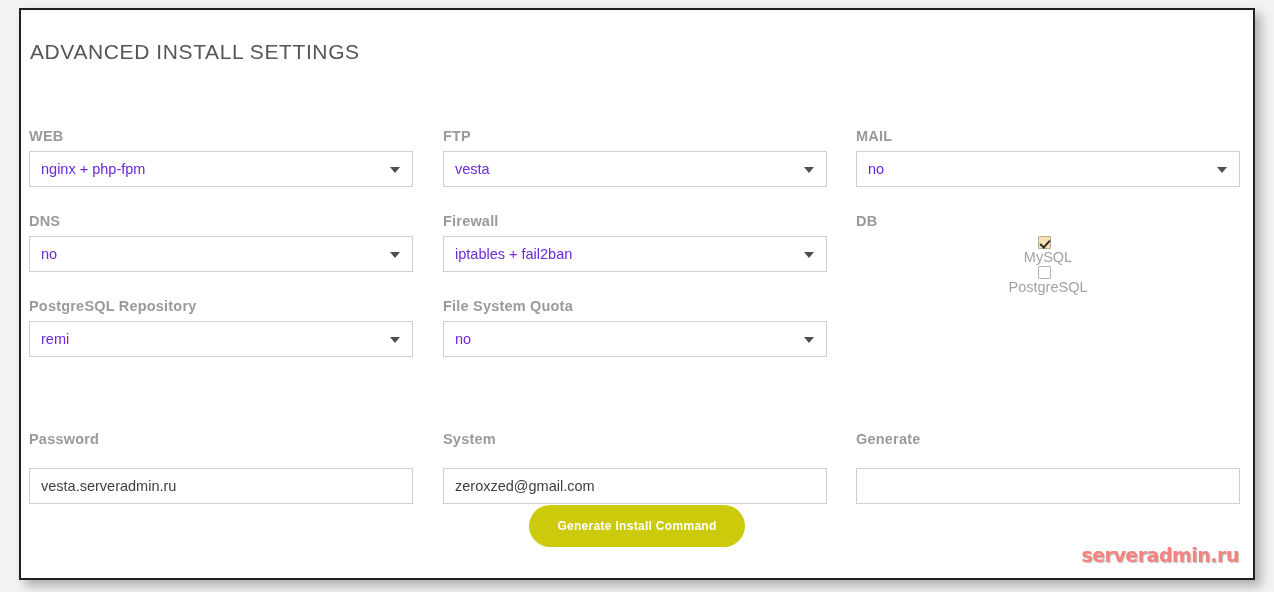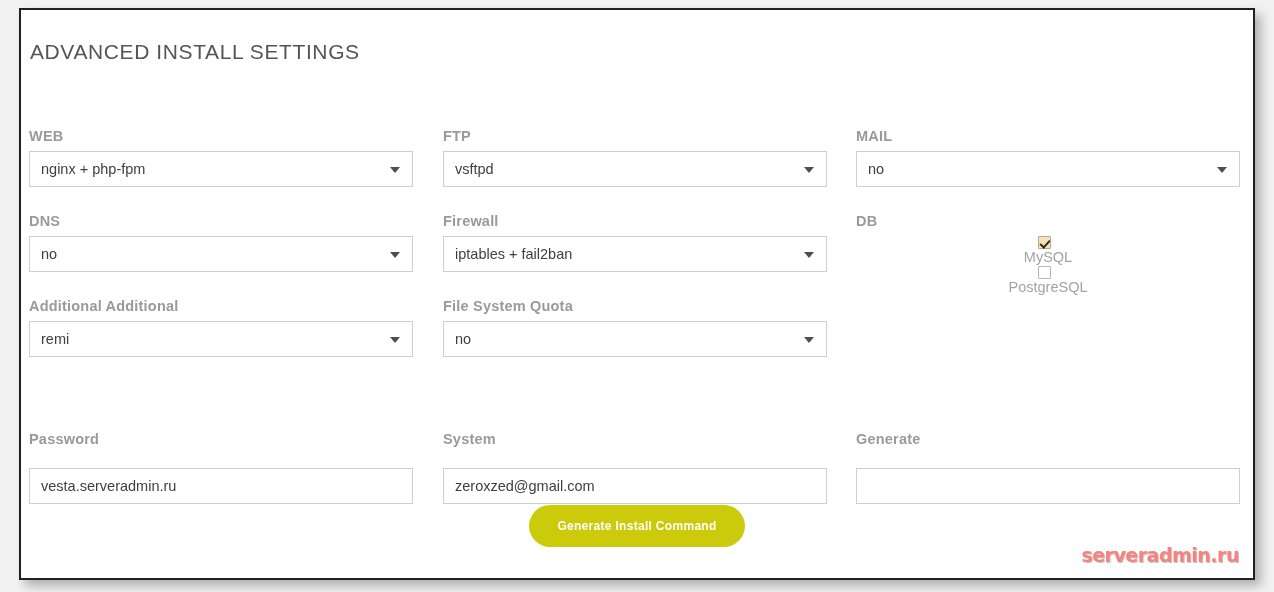--- a/index.html
+++ b/index.html
@@ -95,21 +95,21 @@
     border: 1px solid #cfcfcf;
     background: #ffffff;
     box-sizing: border-box;
   }
   .select-value {
     position: absolute;
     left: 11px;
     top: 0;
     line-height: 34px;
     font-size: 14.5px;
-    color: #404040;
+    color: #6d28d9;
     white-space: nowrap;
   }
   .caret {
     position: absolute;
     right: 12px;
     top: 15px;
     width: 0;
     height: 0;
     border-left: 5px solid transparent;
     border-right: 5px solid transparent;
@@ -253,35 +253,35 @@
 
           <div class="field" style="top:85px;">
             <span class="field-label">DNS</span>
             <div class="select-box">
               <span class="select-value">no</span>
               <span class="caret"></span>
             </div>
           </div>
 
           <div class="field" style="top:170px;">
-            <span class="field-label">Additional Additional</span>
+            <span class="field-label">PostgreSQL Repository</span>
             <div class="select-box">
               <span class="select-value">remi</span>
               <span class="caret"></span>
             </div>
           </div>
 
         </div>
 
         <div class="col col-2">
 
           <div class="field" style="top:0px;">
             <span class="field-label">FTP</span>
             <div class="select-box">
-              <span class="select-value">vsftpd</span>
+              <span class="select-value">vesta</span>
               <span class="caret"></span>
             </div>
           </div>
 
           <div class="field" style="top:85px;">
             <span class="field-label">Firewall</span>
             <div class="select-box">
               <span class="select-value">iptables + fail2ban</span>
               <span class="caret"></span>
             </div>

